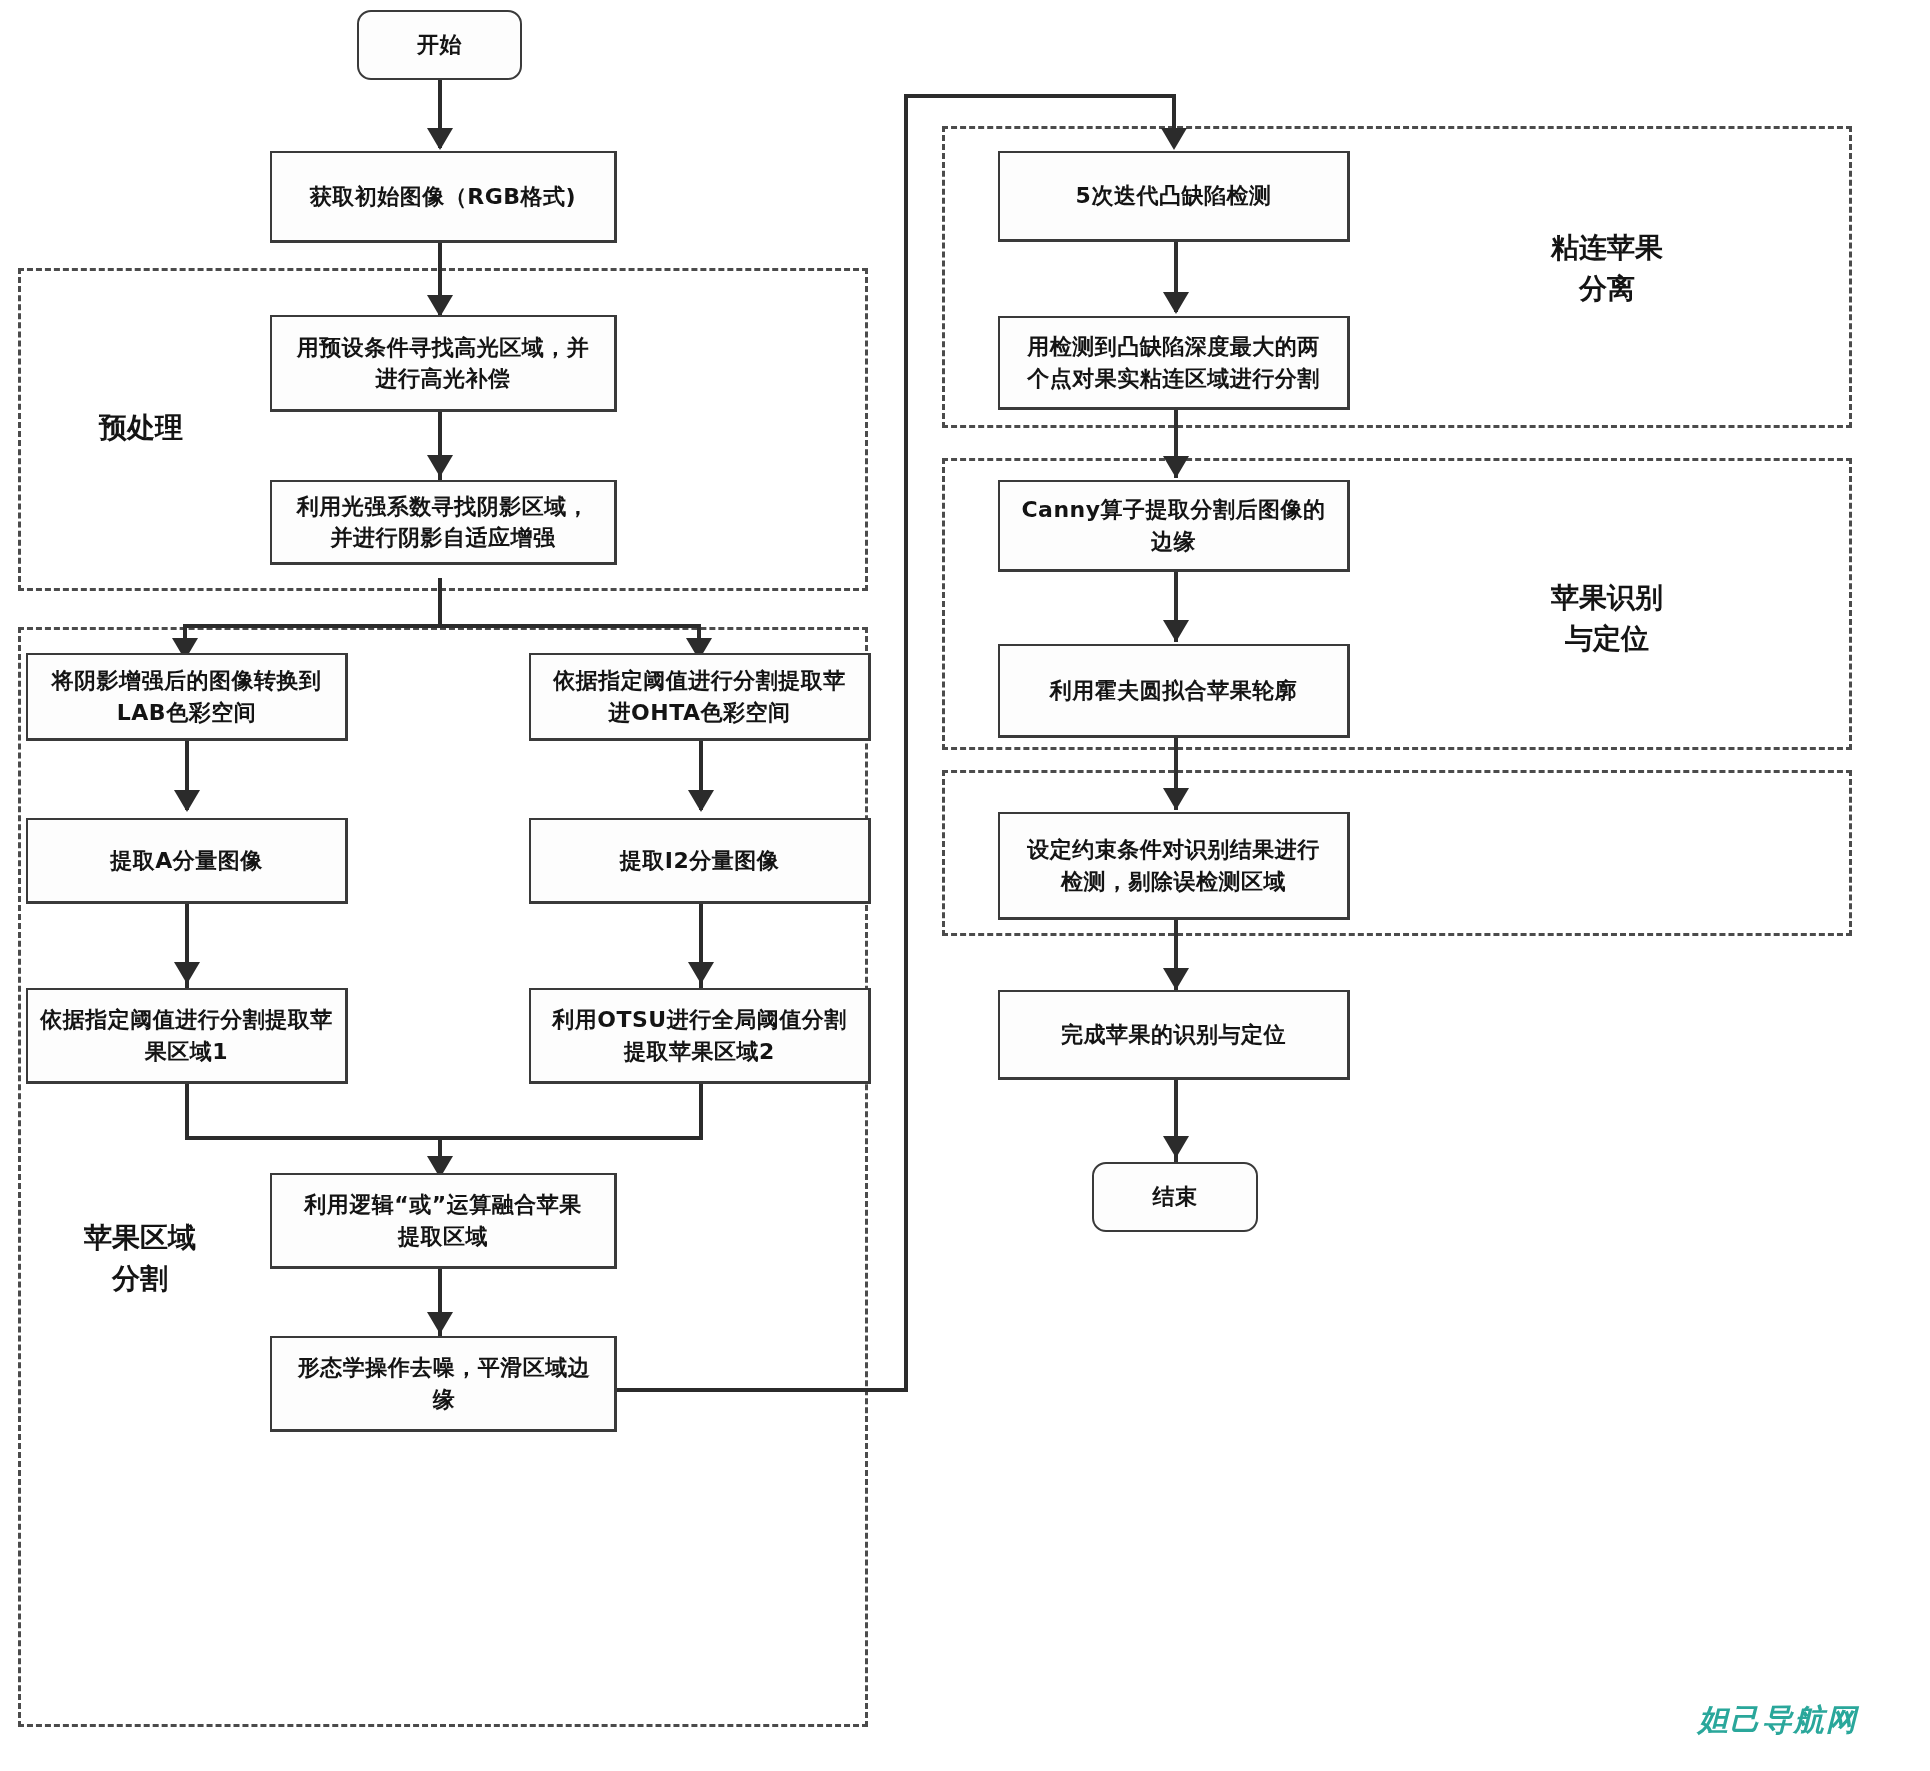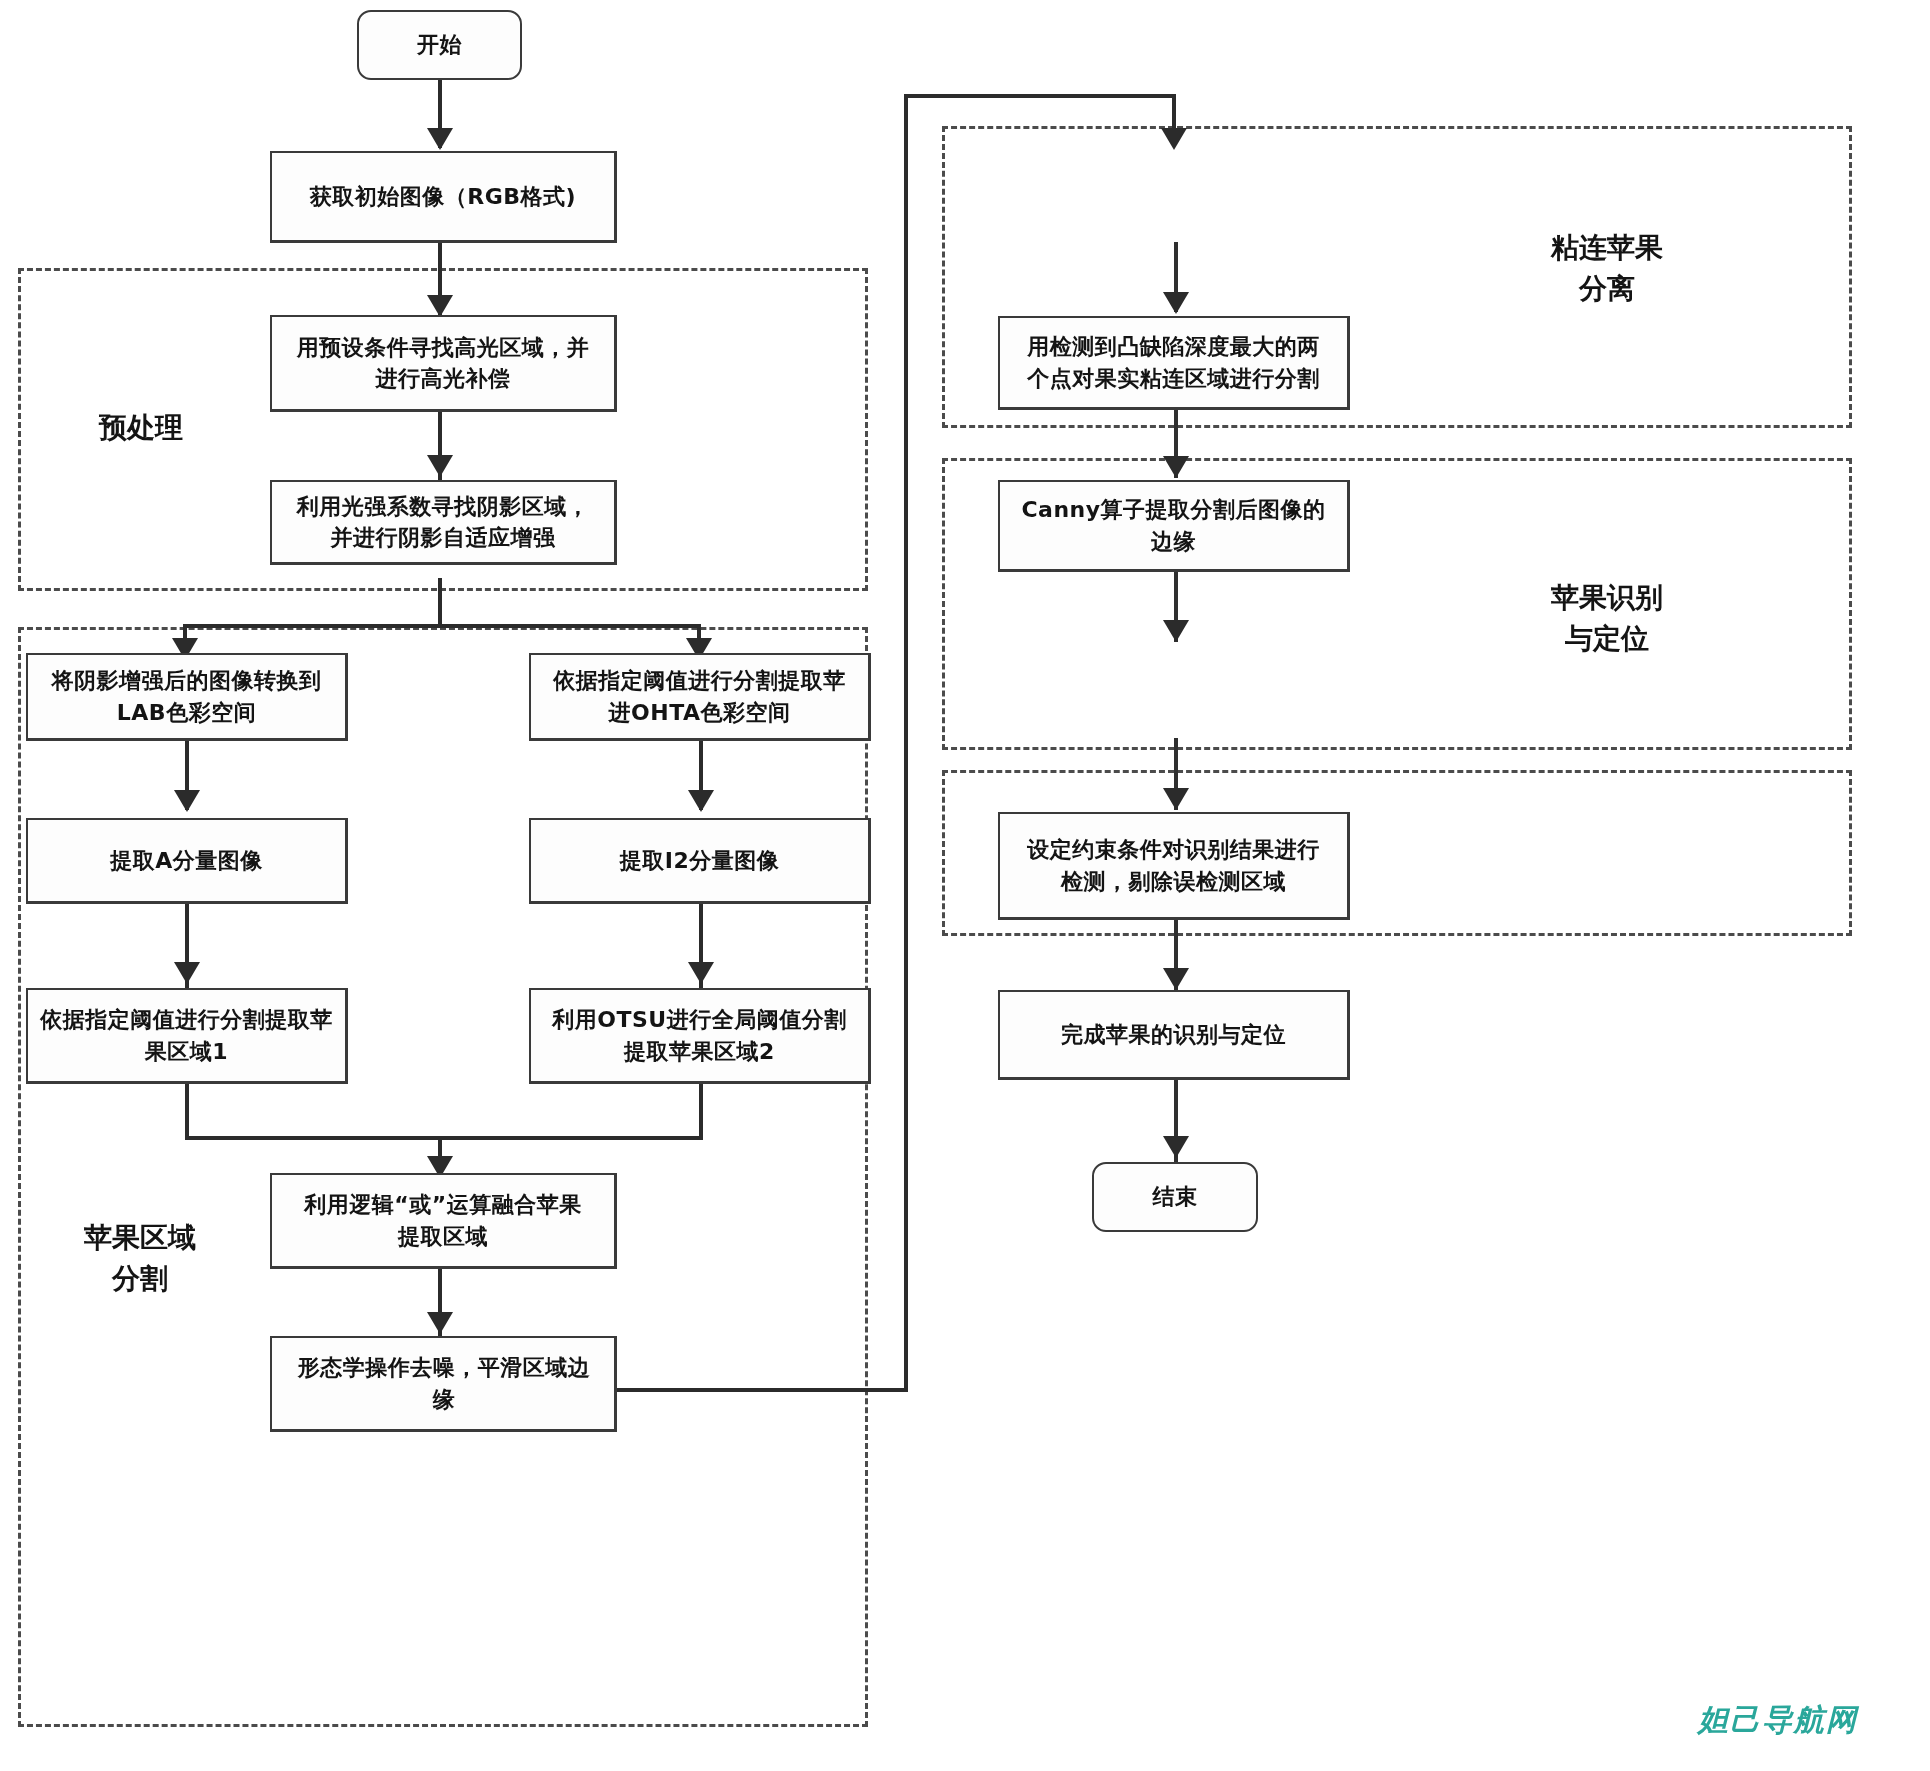--- a/index.html
+++ b/index.html
@@ -205,31 +205,37 @@
   <div class="box" style="left:270px; top:1173px; width:347px; height:96px;">
     <span class="inner">利用逻辑“或”运算融合苹果
 提取区域</span>
   </div>
 
   <div class="box" style="left:270px; top:1336px; width:347px; height:96px;padding-left:12px;">
     <span class="inner">形态学操作去噪，平滑区域边
 缘</span>
   </div>
 
+  <div class="box" style="left:998px; top:151px; width:352px; height:91px;">
+    <span class="inner">5次迭代凸缺陷检测</span>
+  </div>
 
   <div class="box" style="left:998px; top:316px; width:352px; height:94px;">
     <span class="inner">用检测到凸缺陷深度最大的两
 个点对果实粘连区域进行分割</span>
   </div>
 
   <div class="box" style="left:998px; top:480px; width:352px; height:92px;">
     <span class="inner">Canny算子提取分割后图像的
 边缘</span>
   </div>
 
+  <div class="box" style="left:998px; top:644px; width:352px; height:94px;">
+    <span class="inner">利用霍夫圆拟合苹果轮廓</span>
+  </div>
 
   <div class="box" style="left:998px; top:812px; width:352px; height:108px;">
     <span class="inner">设定约束条件对识别结果进行
 检测，剔除误检测区域</span>
   </div>
 
   <div class="box" style="left:998px; top:990px; width:352px; height:90px;">
     <span class="inner">完成苹果的识别与定位</span>
   </div>
 

